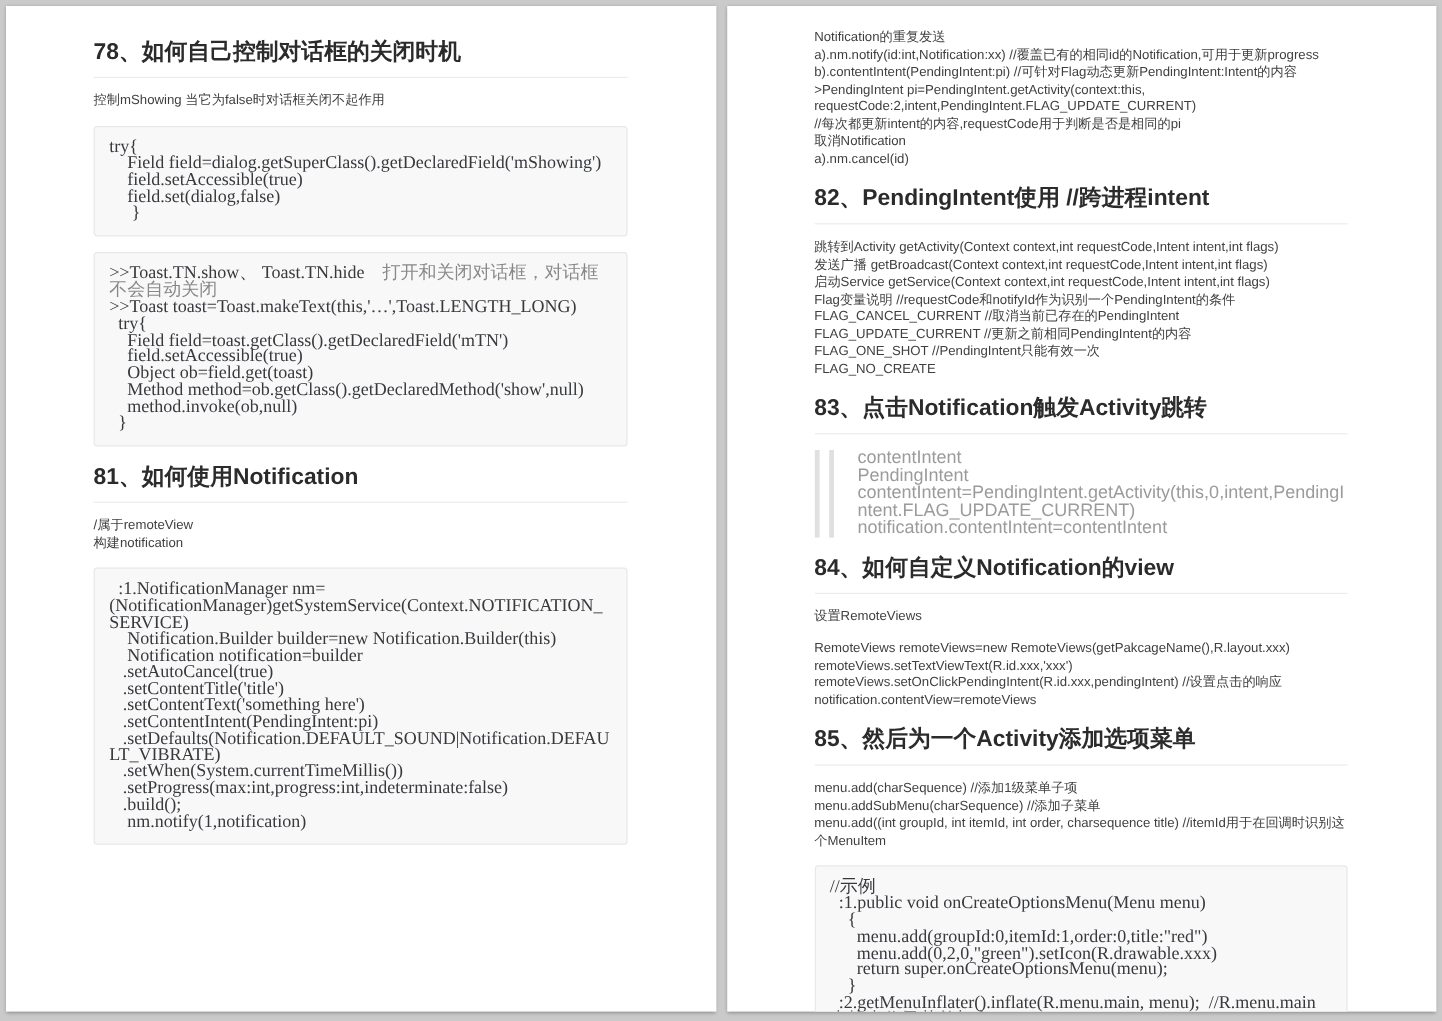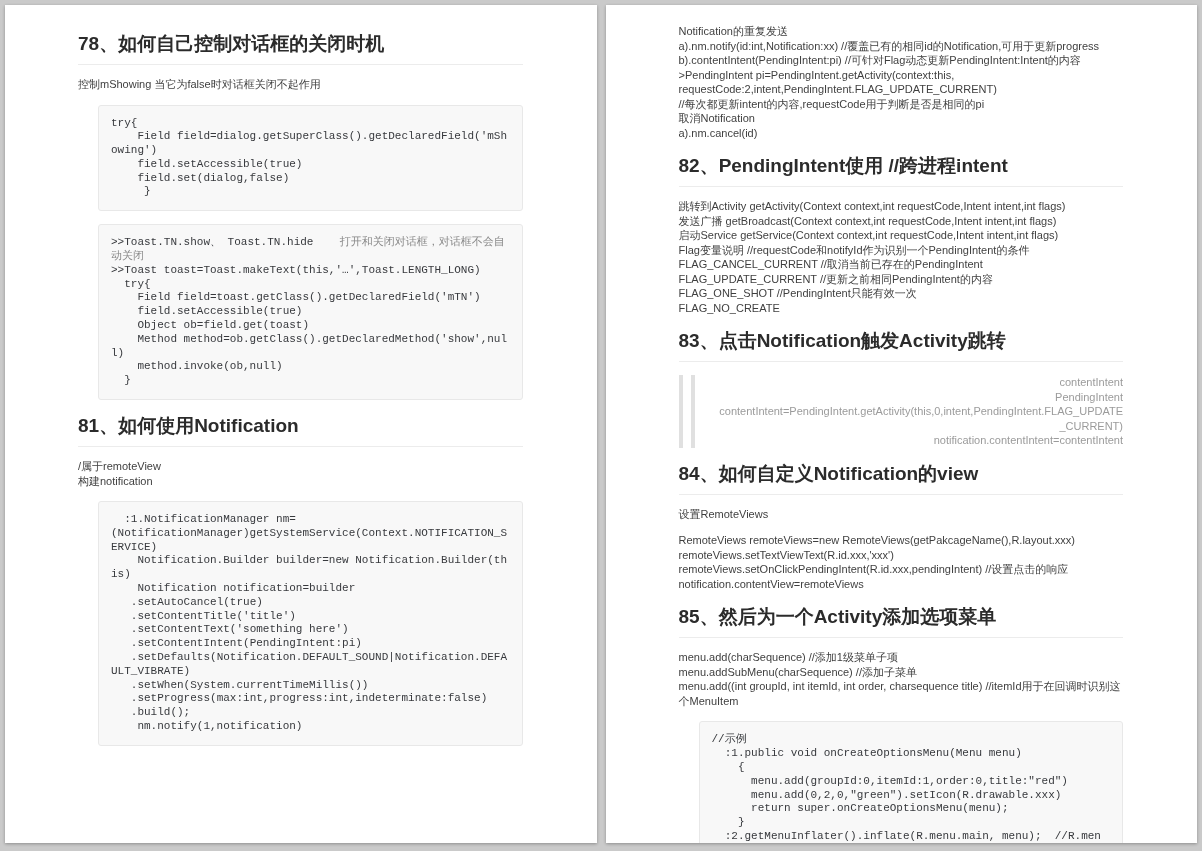--- a/index.html
+++ b/index.html
@@ -41,43 +41,41 @@
     margin-top: 12px;
     white-space: pre-wrap;
     word-break: break-all;
   }
   pre.codeblock {
     background: #f8f8f8;
     border: 1px solid #e8e8e8;
     border-radius: 3px;
     margin-top: 13px;
     padding: 11px 12px;
-    font-family: Liberation Mono, monospace;
-    font-size: 11px;
+    font-family: Liberation Serif, serif;
+    font-size: 15px;
     line-height: 13.8px;
     color: #37393d;
     white-space: pre-wrap;
     word-break: break-all;
-    margin-left: 20px;
   }
   pre.codeblock .cmt { color: #888888; }
   .bquote {
     margin-top: 13px;
     border-left: 4px solid #e0e0e0;
     padding-left: 8px;
   }
   .bquote-inner {
     border-left: 4px solid #e0e0e0;
     padding-left: 20px;
-    font-size: 11px;
+    font-size: 15px;
     line-height: 14.6px;
     color: #9b9b9b;
     white-space: pre-wrap;
     word-break: break-all;
-    text-align: right;
   }
 </style>
 </head>
 <body>
 
 <div class="spread">
 
   <div class="page">
     <div class="page-inner">
 

